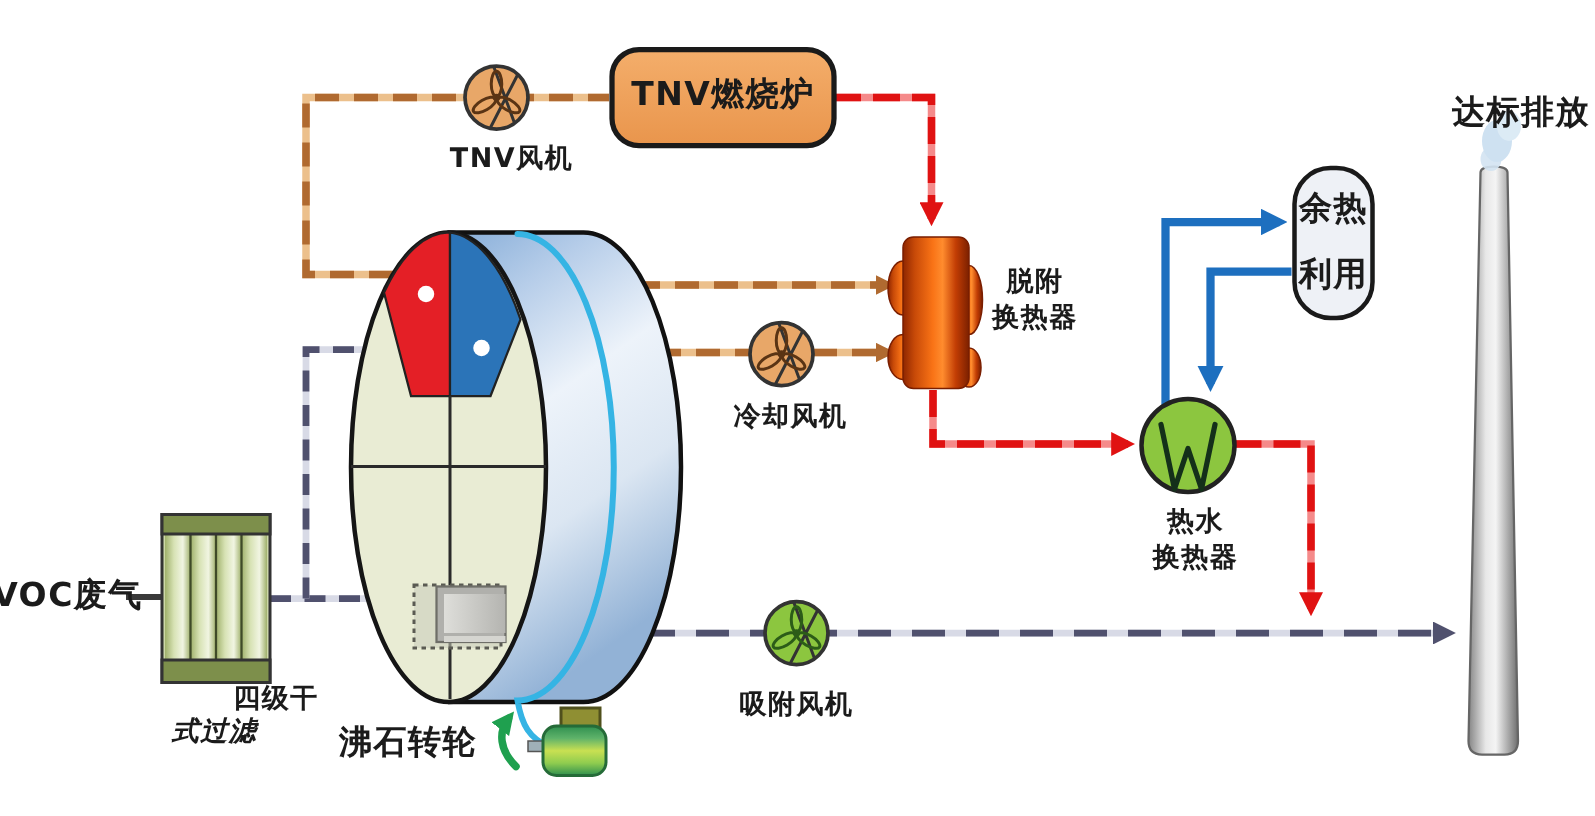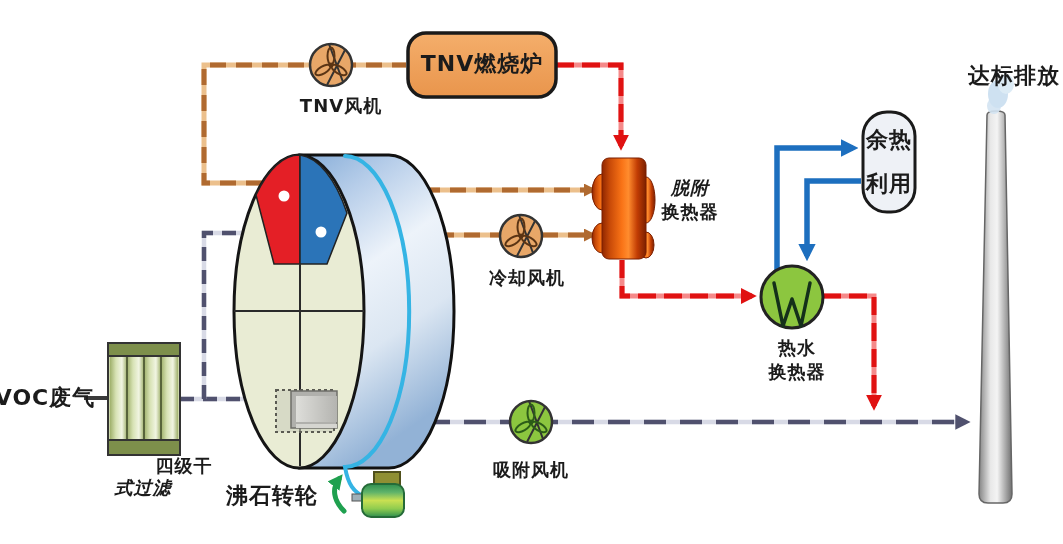--- a/index.html
+++ b/index.html
@@ -211,21 +211,21 @@
 </svg>
 
 <div class="lbl small" style="left:45px;top:386px;">VOC废气</div>
 <div class="lbl" style="left:143px;top:456px;margin-left:41px;">四级干</div>
 <div class="lbl" style="left:143px;top:478px;font-style:italic;">式过滤</div>
 <div class="lbl big" style="left:272px;top:484px;">沸石转轮</div>
 <div class="lbl" style="left:341px;top:96px;">TNV风机</div>
 <div class="lbl big" style="left:482px;top:52px;">TNV燃烧炉</div>
 <div class="lbl" style="left:527px;top:268px;">冷却风机</div>
 <div class="lbl" style="left:531px;top:460px;">吸附风机</div>
-<div class="lbl" style="left:690px;top:178px;font-style:italic;">脱附</div>
+<div class="lbl" style="left:690px;top:178px;">脱附</div>
 <div class="lbl" style="left:690px;top:202px;">换热器</div>
 <div class="lbl" style="left:797px;top:338px;">热水</div>
 <div class="lbl" style="left:797px;top:362px;">换热器</div>
 <div class="lbl small" style="left:889px;top:128px;">余热</div>
 <div class="lbl small" style="left:889px;top:172px;">利用</div>
 <div class="lbl big" style="left:1014px;top:36px;margin-top:28px;">达标排放</div>
 
 </div>
 
 </body></html>

